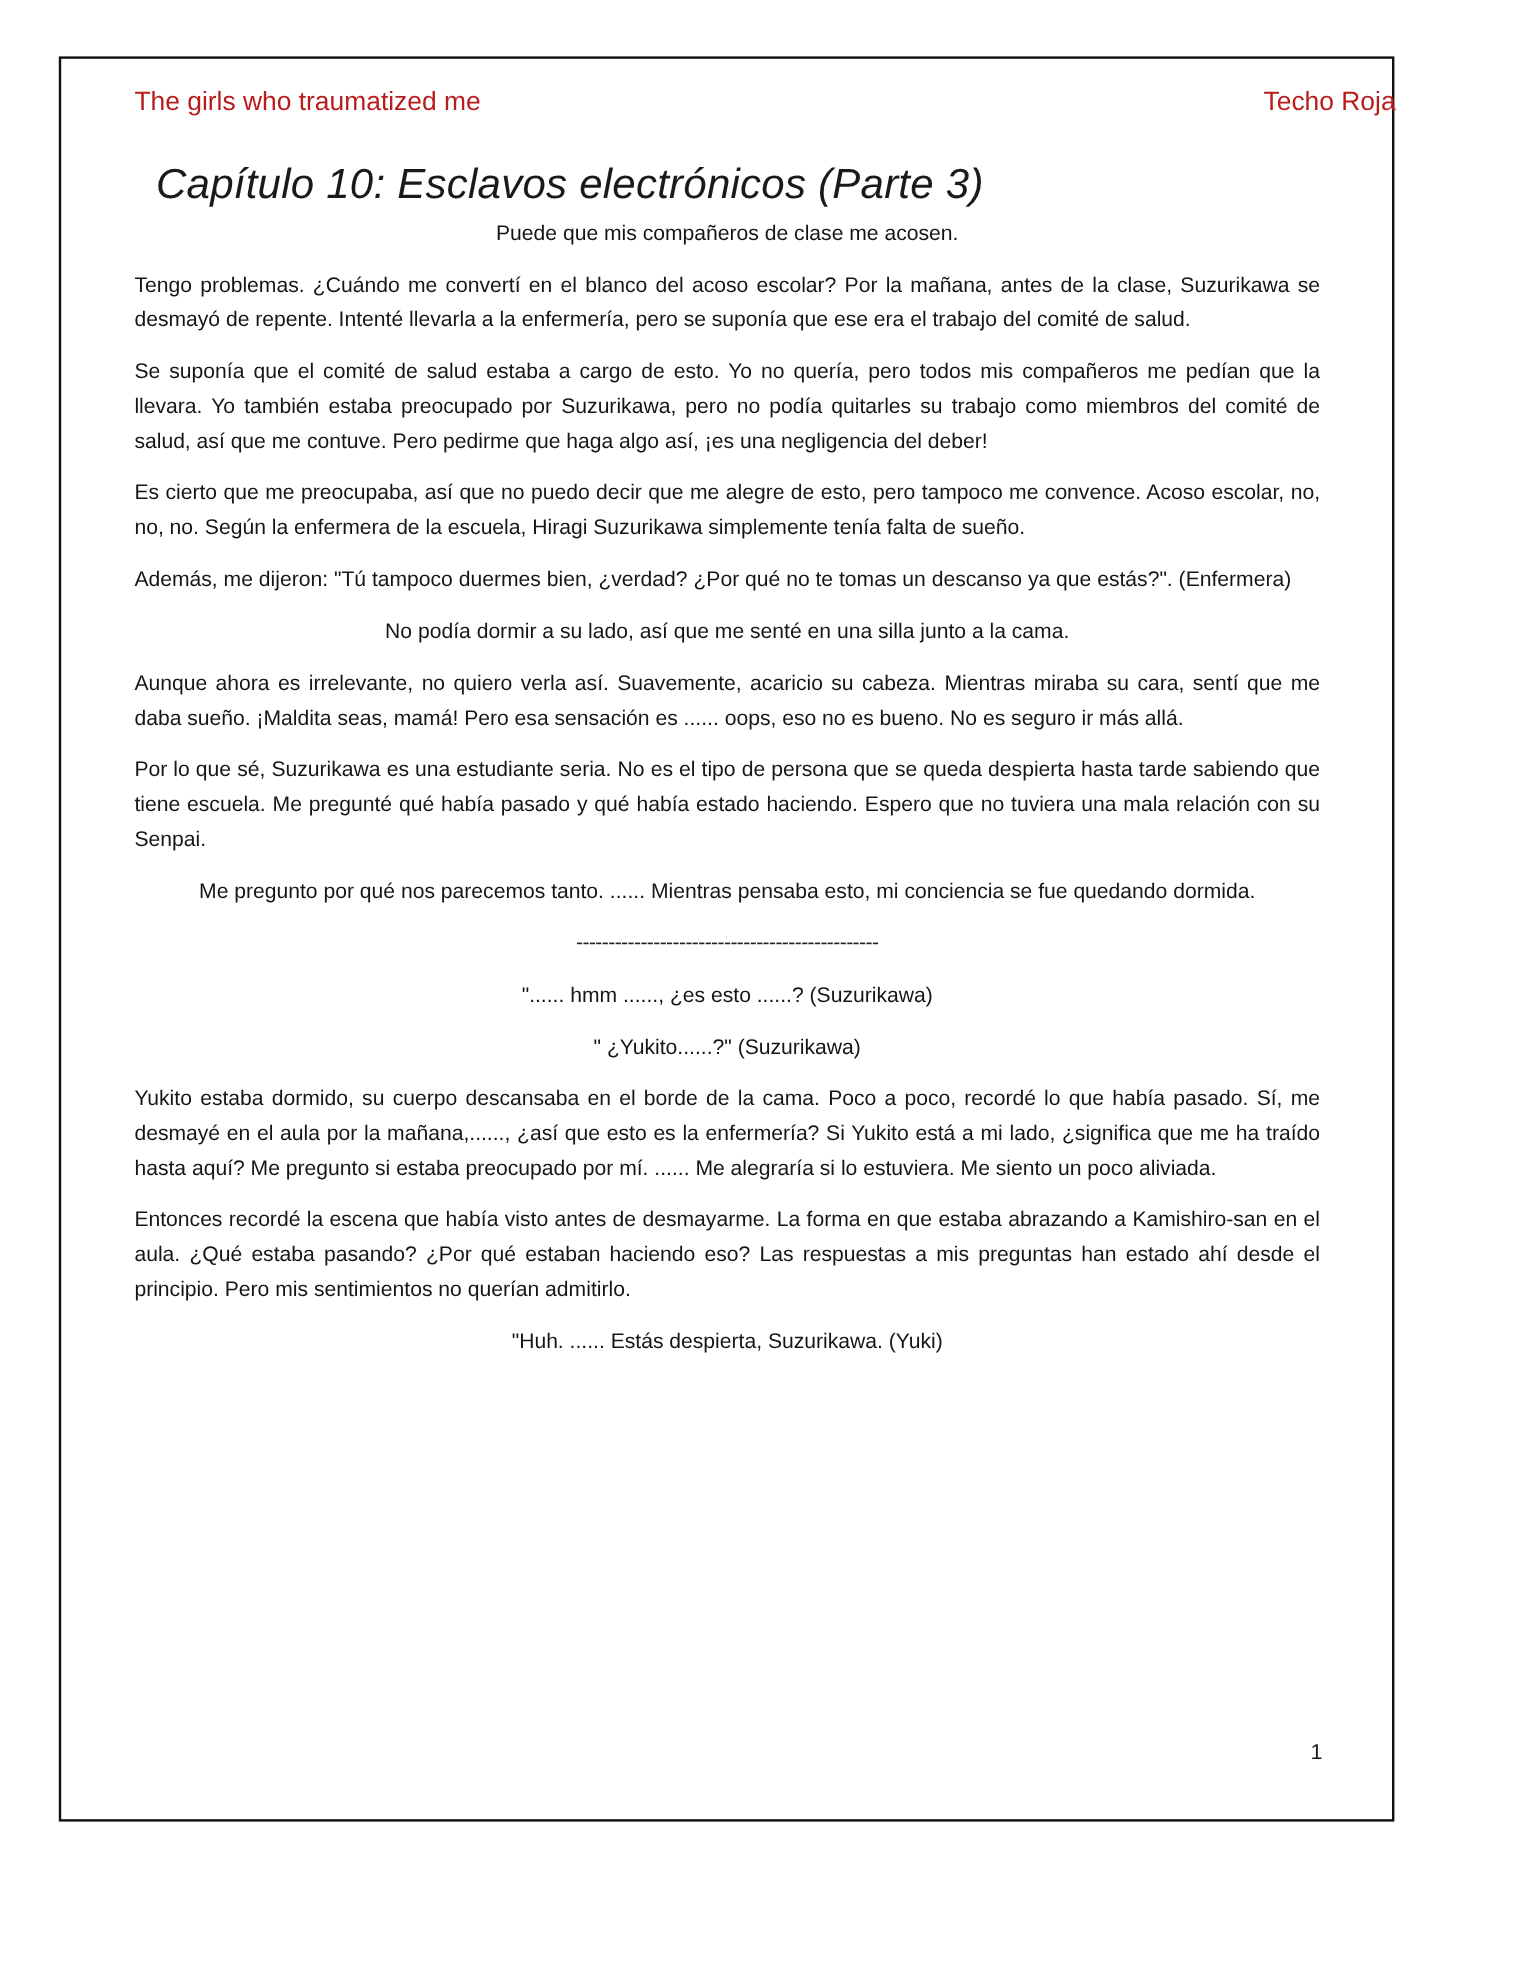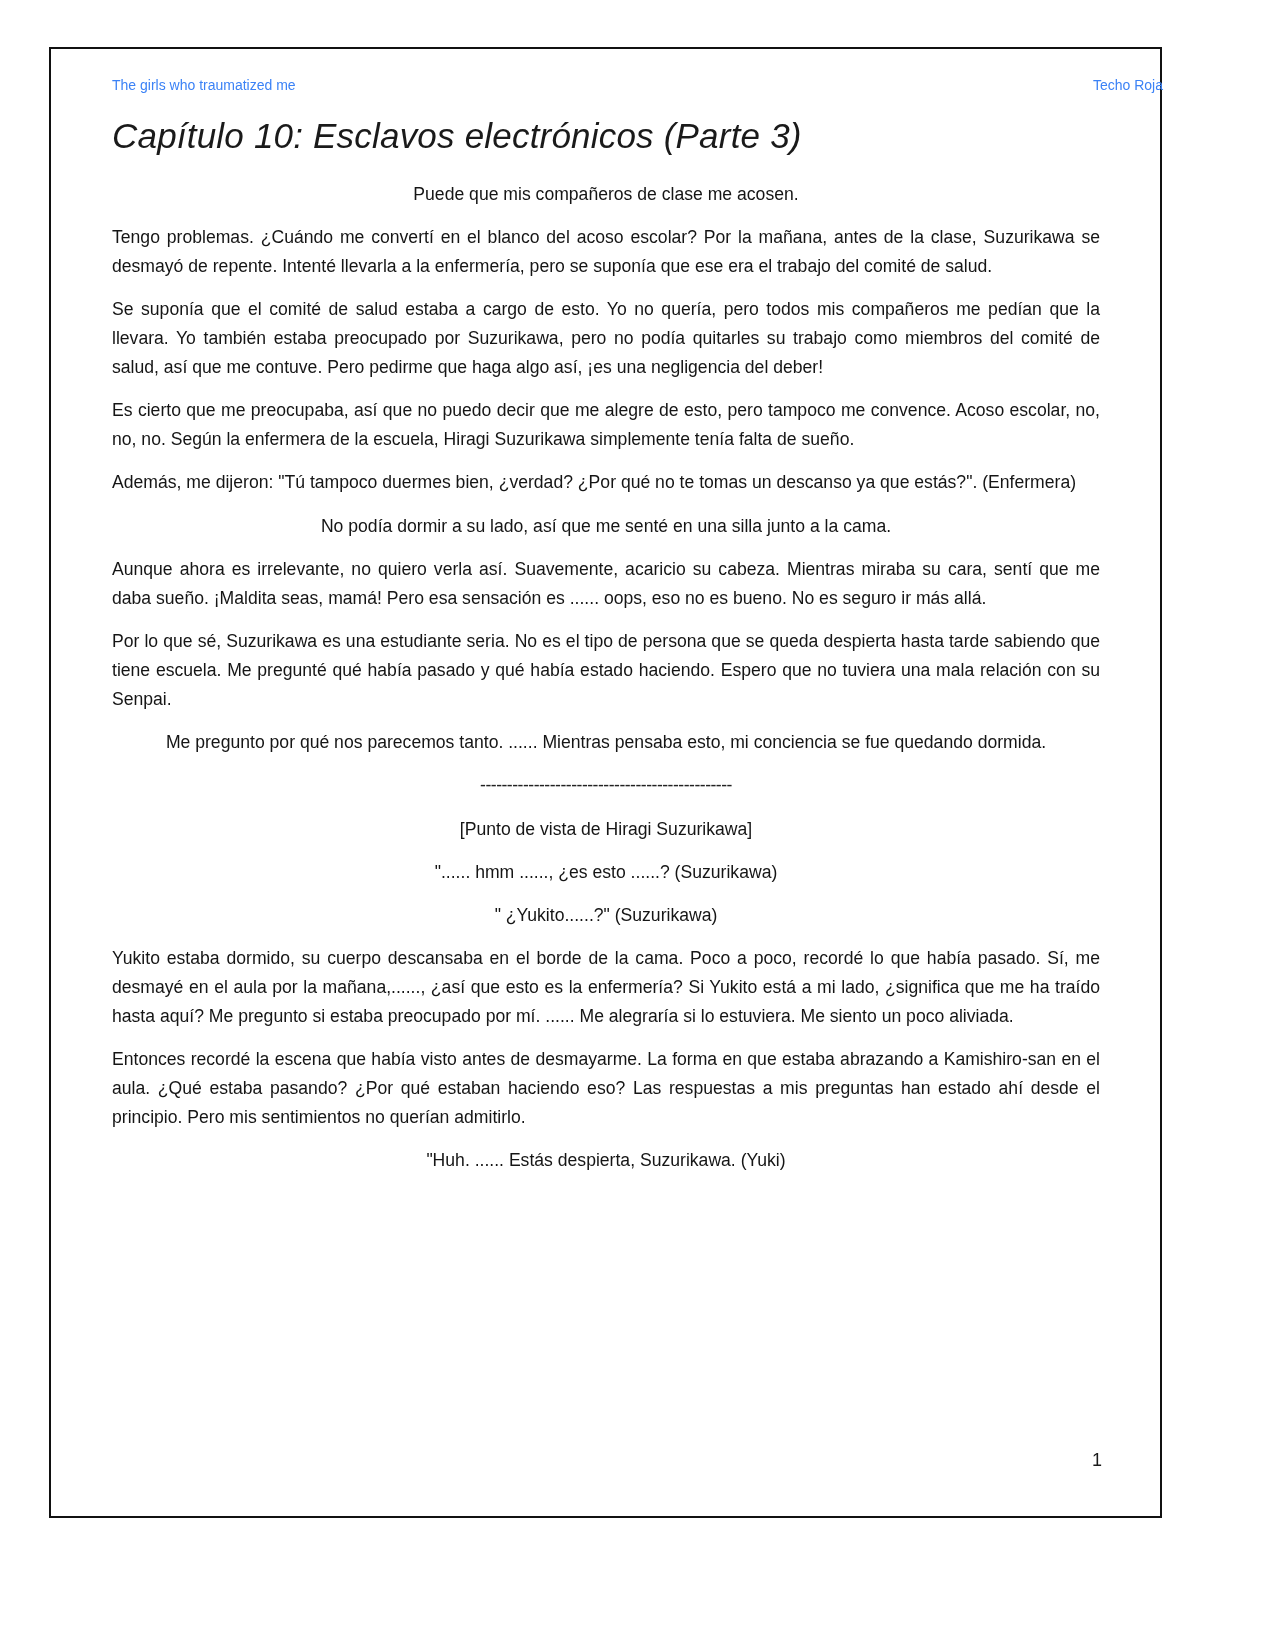--- a/index.html
+++ b/index.html
@@ -26,35 +26,35 @@
       background: #ffffff;
     }
     .header {
       position: absolute;
       left: 112px;
       right: 112px;
       top: 74px;
       height: 24px;
       display: flex;
       justify-content: space-between;
-      font-size: 14px;
+      font-size: 22px;
       line-height: 22px;
-      color: #3b82f6;
+      color: #b91c1c;
     }
     .chapter-title {
       position: absolute;
       left: 112px;
       top: 114px;
       font-size: 35px;
       line-height: 44px;
       font-style: italic;
       font-weight: 300;
       color: #1a1a1a;
       letter-spacing: 0.2px;
-      margin: 0;
+      margin: 18px;
     }
     .body-text {
       position: absolute;
       left: 112px;
       width: 988px;
       top: 180px;
       font-size: 17.6px;
       line-height: 28.8px;
       color: #151515;
     }
@@ -100,21 +100,20 @@
   <p>Se suponía que el comité de salud estaba a cargo de esto. Yo no quería, pero todos mis compañeros me pedían que la llevara. Yo también estaba preocupado por Suzurikawa, pero no podía quitarles su trabajo como miembros del comité de salud, así que me contuve. Pero pedirme que haga algo así, ¡es una negligencia del deber!</p>
   <p>Es cierto que me preocupaba, así que no puedo decir que me alegre de esto, pero tampoco me convence. Acoso escolar, no, no, no. Según la enfermera de la escuela, Hiragi Suzurikawa simplemente tenía falta de sueño.</p>
   <p>Además, me dijeron: "Tú tampoco duermes bien, ¿verdad? ¿Por qué no te tomas un descanso ya que estás?". (Enfermera)</p>
   <p class="left">No podía dormir a su lado, así que me senté en una silla junto a la cama.</p>
   <p>Aunque ahora es irrelevante, no quiero verla así. Suavemente, acaricio su cabeza. Mientras miraba su cara, sentí que me daba sueño. ¡Maldita seas, mamá!    Pero esa sensación es ...... oops, eso no es bueno. No es seguro ir más allá.</p>
   <p>Por lo que sé, Suzurikawa es una estudiante seria. No es el tipo de persona que se queda despierta hasta tarde sabiendo que tiene escuela. Me pregunté qué había pasado y qué había estado haciendo. Espero que no tuviera una mala relación con su Senpai.</p>
   <p class="left">Me pregunto por qué nos parecemos tanto. ...... Mientras pensaba esto, mi conciencia se fue quedando dormida.</p>
 
   <div class="separator">-----------------------------------------------</div>
 
-  <p class="left">[Punto de vista de Hiragi Suzurikawa]</p>
   <p class="left">"...... hmm ......, ¿es esto ......? (Suzurikawa)</p>
   <p class="left">" ¿Yukito......?" (Suzurikawa)</p>
   <p>Yukito estaba dormido, su cuerpo descansaba en el borde de la cama. Poco a poco, recordé lo que había pasado. Sí, me desmayé en el aula por la mañana,......, ¿así que esto es la enfermería? Si Yukito está a mi lado, ¿significa que me ha traído hasta aquí? Me pregunto si estaba preocupado por mí. ...... Me alegraría si lo estuviera. Me siento un poco aliviada.</p>
   <p>Entonces recordé la escena que había visto antes de desmayarme. La forma en que estaba abrazando a Kamishiro-san en el aula. ¿Qué estaba pasando?   ¿Por qué estaban haciendo eso?   Las respuestas a mis preguntas han estado ahí desde el principio. Pero mis sentimientos no querían admitirlo.</p>
   <p class="left">"Huh. ...... Estás despierta, Suzurikawa. (Yuki)</p>
 </div>
 
 <div class="page-number">1</div>
 
 </body></html>

